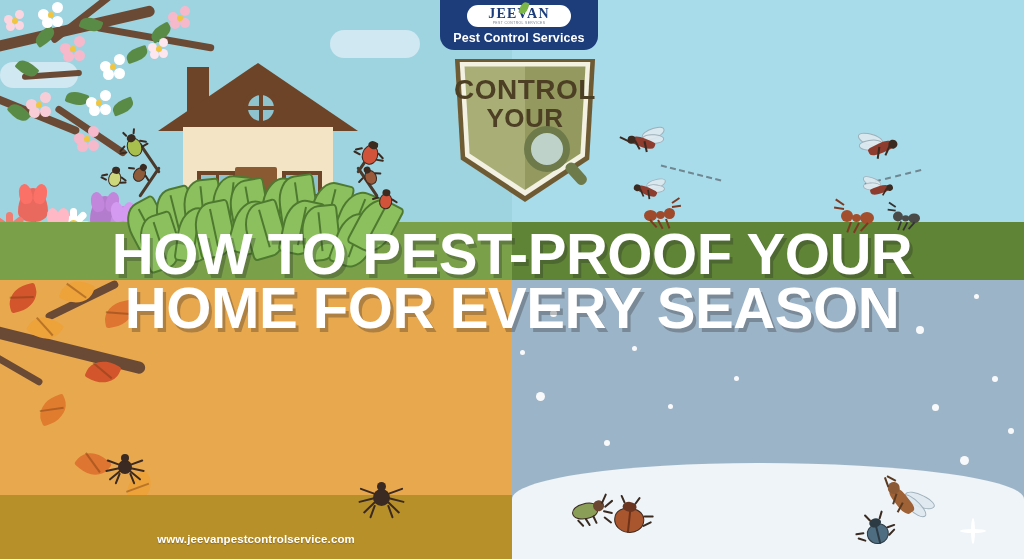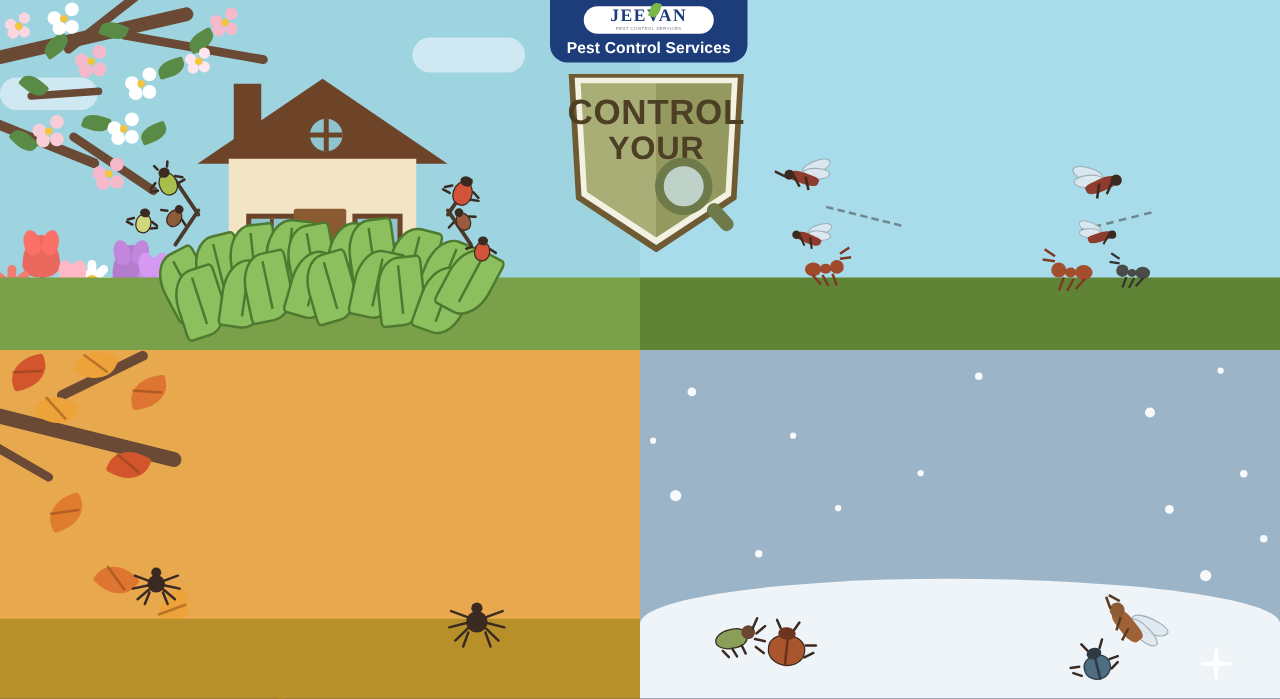--- a/index.html
+++ b/index.html
@@ -616,15 +616,20 @@
     <div id="shield-text">
       <span class="l1">CONTROL</span>
       <span class="l2">YOUR</span>
     </div>
     <div id="magnifier">
       <div class="handle"></div>
       <div class="lens"></div>
     </div>
   </div>
 
-
+  <div id="headline">
+    <span class="line">HOW TO PEST-PROOF YOUR</span>
+    <span class="line">HOME FOR EVERY SEASON</span>
+  </div>
+
+  <div id="footer-url">www.jeevanpestcontrolservice.com</div>
 
 </div>
 
 </body></html>

